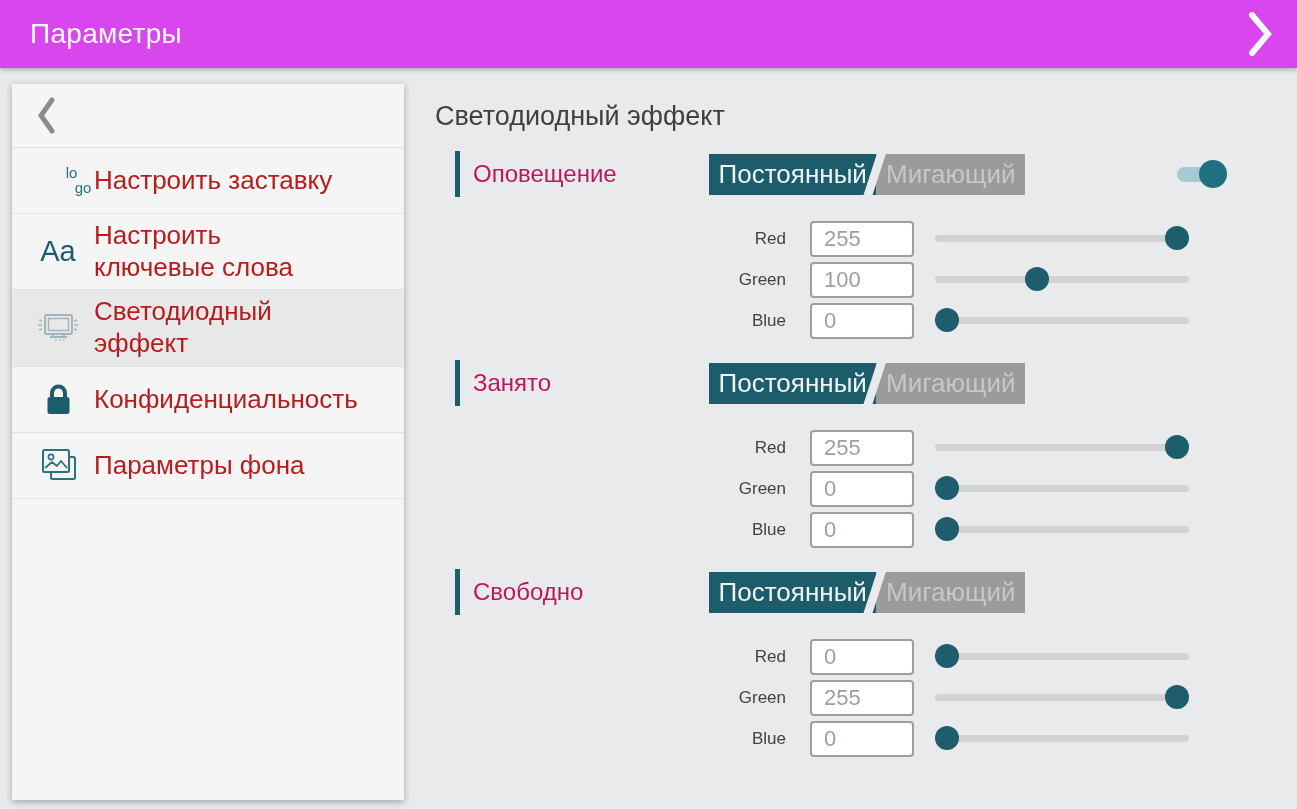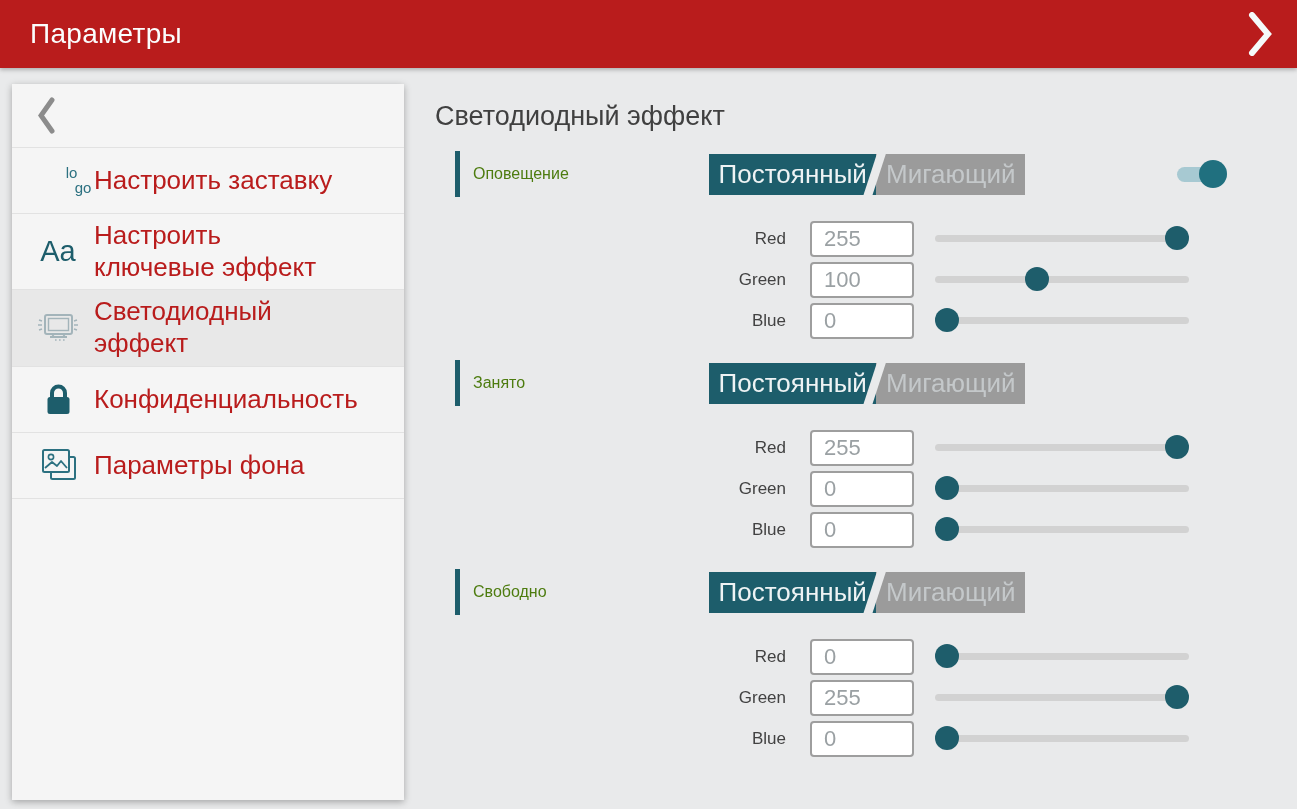--- a/index.html
+++ b/index.html
@@ -7,21 +7,21 @@
   body {
     font-family:"Liberation Sans", sans-serif;
     background:#e9eaeb;
     position:relative;
     color:#3a3a3a;
   }
 
   
   .app-header {
     position:absolute; top:0; left:0; width:1297px; height:68px;
-    background:#b91c1c; display:flex; align-items:center;
+    background:#d946ef; display:flex; align-items:center;
     box-shadow:0 2px 4px rgba(0,0,0,.25);
     z-index:5;
   }
   .app-header .title { color:#fbfdfd; font-size:28px; margin-left:30px; font-weight:400; letter-spacing:.3px; }
   .header-forward { margin-left:auto; margin-right:20px; width:34px; height:48px; display:flex; align-items:center; justify-content:center; cursor:pointer; }
 
   
   .sidebar {
     position:absolute; left:12px; top:84px; width:392px; height:716px;
     background:#f5f5f5; box-shadow:0 2px 7px rgba(0,0,0,.3);
@@ -38,21 +38,21 @@
   .logo-glyph { color:#2c7181; font-size:15px; line-height:.95; font-weight:400;margin-left:41px; }
   .logo-glyph .l2 { margin-left:9px; display:block; }
   .aa-glyph { color:#1d5d6b; font-size:29px; font-weight:normal; }
 
   
   .main { position:absolute; left:435px; top:68px; width:862px; }
   .main-title { margin-top:33px; font-size:27px; color:#404040; }
   .led-section { margin-left:20px; margin-top:18px; margin-bottom:11px; }
   .section-header { display:flex; align-items:center; height:48px; position:relative; }
   .section-bar { width:5px; height:46px; background:#1d5d6b; flex:none; }
-  .section-label { margin-left:13px; font-size:16px; color:#4d7c0f; width:236px; flex:none; }
+  .section-label { margin-left:13px; font-size:24px; color:#be185d; width:236px; flex:none; }
 
   
   .segmented { position:relative; width:316px; height:41px; display:flex; flex:none; overflow:hidden; cursor:pointer; }
   .seg { display:flex; align-items:center; justify-content:center; font-size:26px; }
   .seg-solid { width:53%; background:#1d5d6b; color:#eef3f4; }
   .seg-blink { width:47%; background:#9b9b9b; color:#c4c8ca; }
   .seg-divider { position:absolute; left:51%; top:-4px; width:9px; height:50px; background:#e9eaeb; transform:skewX(-18deg); }
 
   
   .toggle { margin-left:auto; margin-right:70px; position:relative; width:50px; height:28px; cursor:pointer; flex:none; }
@@ -102,21 +102,21 @@
         <span class="l2">go</span>
       </div>
     </div>
     <div class="label">Настроить заставку</div>
   </div>
 
   <div class="side-item">
     <div class="icon-cell">
       <span class="aa-glyph">Aa</span>
     </div>
-    <div class="label">Настроить ключевые эффект</div>
+    <div class="label">Настроить ключевые слова</div>
   </div>
 
   <div class="side-item selected">
     <div class="icon-cell">
       <svg width="46" height="36" viewBox="0 0 46 36">
         <rect x="10" y="5" width="27" height="19" rx="2" fill="none" stroke="#a3b4ba" stroke-width="2"></rect>
         <rect x="13.5" y="8.5" width="20" height="12" fill="none" stroke="#a3b4ba" stroke-width="1.4"></rect>
         <path d="M15 27 h17" stroke="#a3b4ba" stroke-width="2" fill="none"></path>
         <path d="M19 24 l-2 3 M28 24 l2 3" stroke="#a3b4ba" stroke-width="1.6" fill="none"></path>
         <path d="M4 10 l3 1 M3 15 h4 M4 20 l3 -1" stroke="#a3b4ba" stroke-width="1.5" fill="none"></path>

